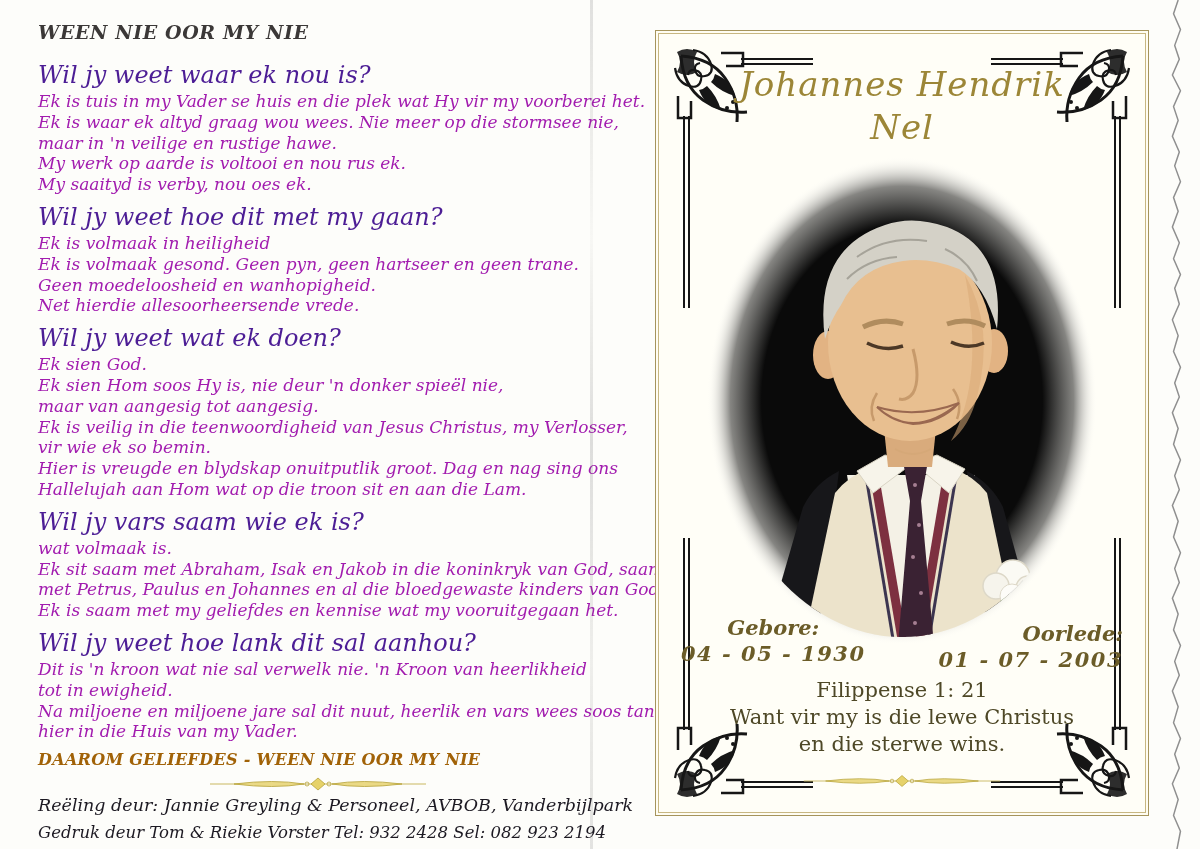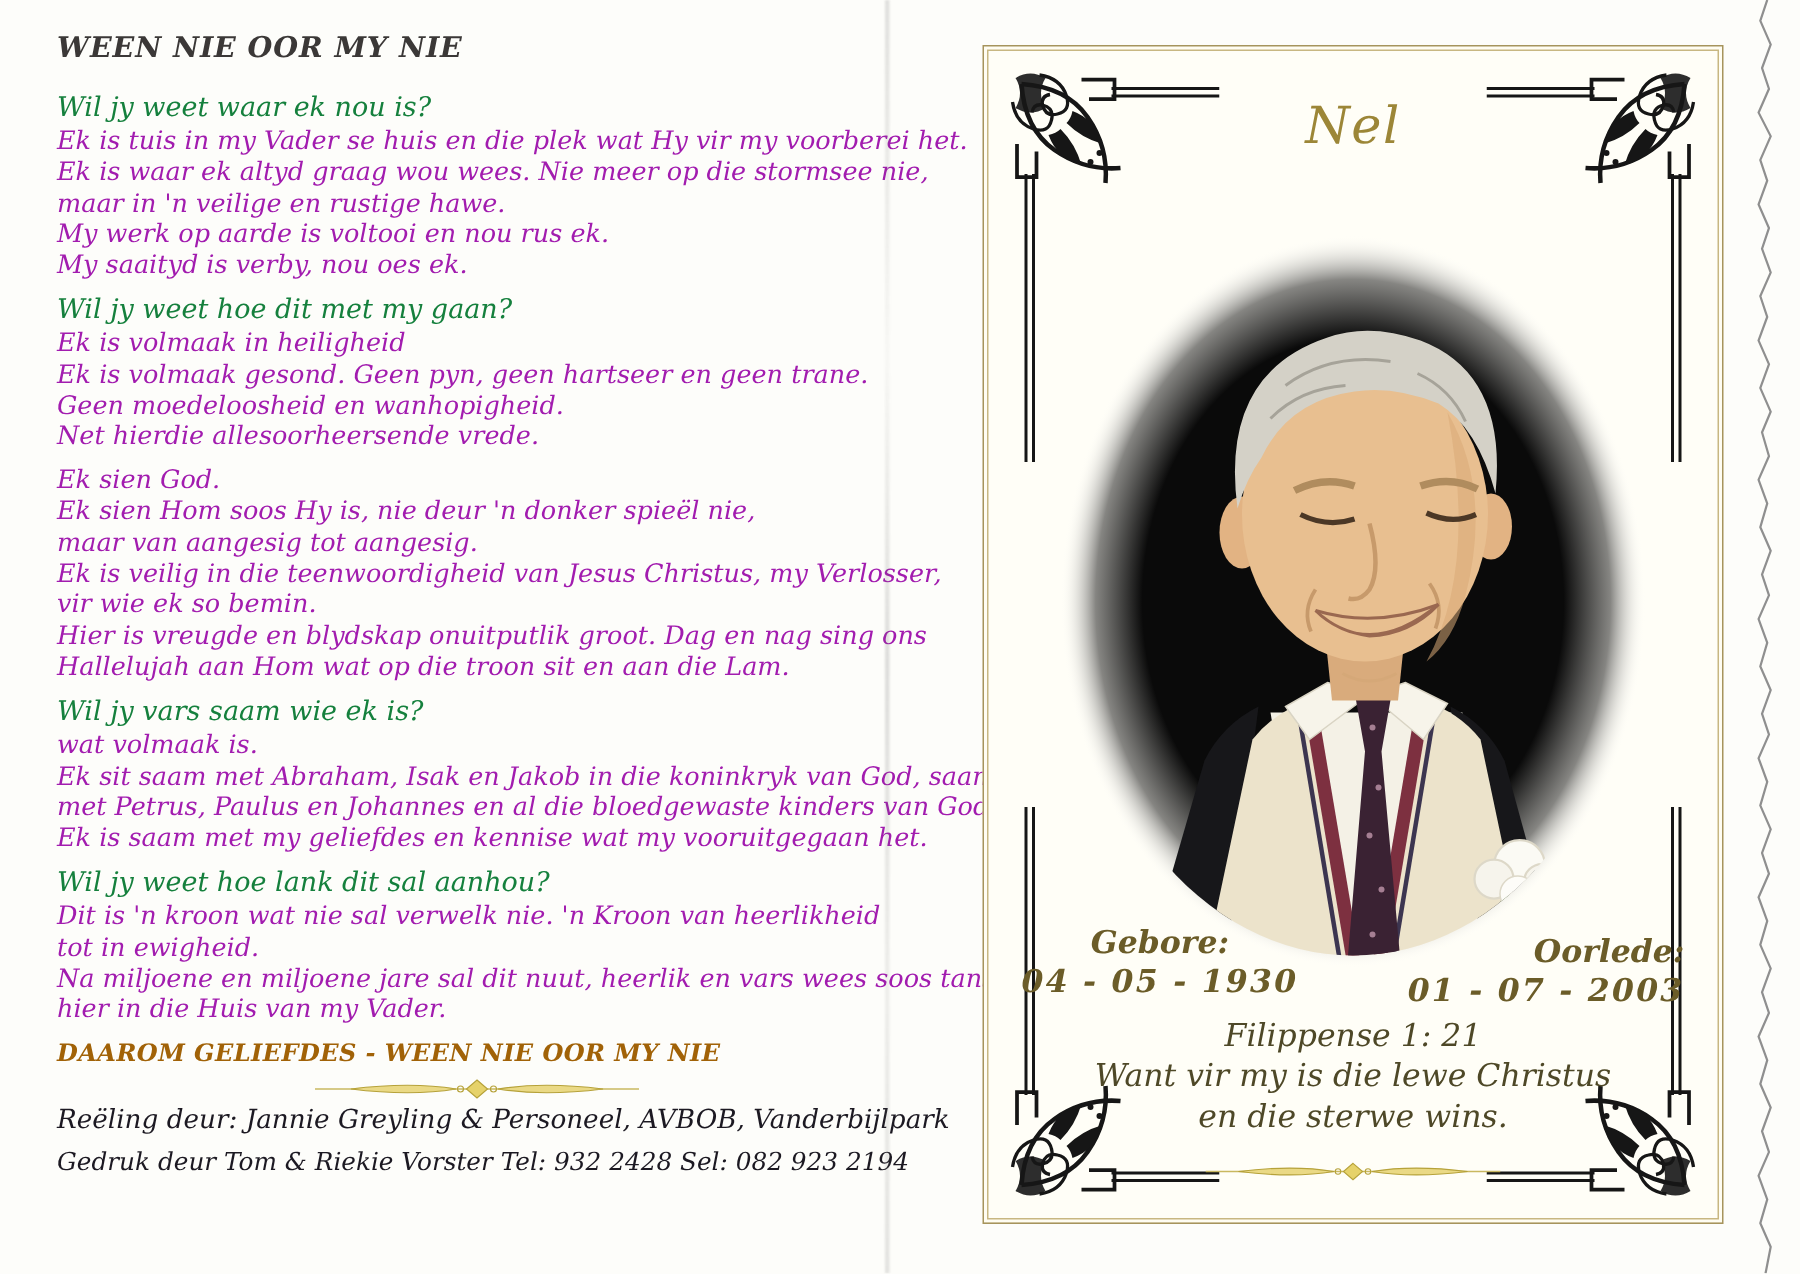--- a/index.html
+++ b/index.html
@@ -12,21 +12,21 @@
   .left-page{
     position:absolute;left:38px;top:10px;width:560px;
     text-align:left;font-style:italic;color:#18151d;margin-top:11px;
   }
   .poem-title{
     font-size:19px;font-weight:bold;color:#3b3837;
     letter-spacing:.6px;margin-bottom:18px;white-space:nowrap;
   }
   .stanza{margin-bottom:8px;}
   .stanza-heading{
-    font-size:18px;color:#15803d;margin-bottom:2px;white-space:nowrap;
+    font-size:24px;color:#4c1d95;margin-bottom:2px;white-space:nowrap;
   }
   .pline{
     font-size:17px;line-height:20.8px;white-space:nowrap;color:#a21caf;
   }
   .closing-line{
     font-size:16px;font-weight:bold;color:#a16207;
     margin-top:7px;white-space:nowrap;letter-spacing:.3px;
   }
   .left-divider{display:block;margin:7px auto 2px;}
   .credit1{font-size:17.5px;margin-top:3px;white-space:nowrap;color:#1c1922;}
@@ -63,21 +63,21 @@
   .portrait{position:absolute;left:51px;top:126px;}
 
   .date-block{position:absolute;font-style:italic;font-weight:bold;color:#6b5c28;}
   .date-block .lbl{font-size:21px;line-height:25px;}
   .date-block .val{font-size:21px;line-height:27px;letter-spacing:1.5px;white-space:nowrap;}
   .born{left:25px;top:584px;text-align:center;}
   .died{right:25px;top:590px;text-align:right;}
 
   .scripture{
     position:absolute;top:646px;left:0;width:100%;text-align:center;
-    font-style:italic;color:#4e4827;font-size:21px;line-height:27px;
+    color:#4e4827;font-size:21px;line-height:27px;
   }
   .card-divider{position:absolute;top:742px;left:50%;transform:translateX(-50%);}
 
   
   .deckle{position:absolute;left:1162px;top:0;width:30px;height:849px;}
 </style>
 </head>
 <body>
 
 <div class="left-page">
@@ -94,20 +94,21 @@
 
   <section class="stanza">
     <div class="stanza-heading">Wil jy weet hoe dit met my gaan?</div>
     <div class="pline">Ek is volmaak in heiligheid</div>
     <div class="pline">Ek is volmaak gesond. Geen pyn, geen hartseer en geen trane.</div>
     <div class="pline">Geen moedeloosheid en wanhopigheid.</div>
     <div class="pline">Net hierdie allesoorheersende vrede.</div>
   </section>
 
   <section class="stanza">
+    <div class="stanza-heading">Wil jy weet wat ek doen?</div>
     <div class="pline">Ek sien God.</div>
     <div class="pline">Ek sien Hom soos Hy is, nie deur 'n donker spieël nie,</div>
     <div class="pline">maar van aangesig tot aangesig.</div>
     <div class="pline">Ek is veilig in die teenwoordigheid van Jesus Christus, my Verlosser,</div>
     <div class="pline">vir wie ek so bemin.</div>
     <div class="pline">Hier is vreugde en blydskap onuitputlik groot. Dag en nag sing ons</div>
     <div class="pline">Hallelujah aan Hom wat op die troon sit en aan die Lam.</div>
   </section>
 
   <section class="stanza">
@@ -225,20 +226,21 @@
     <g fill="#161616">
       <path d="M52 36 q16 6 20 22 q-14 -4 -24 -14 q3 -3 4 -8z"></path>
       <path d="M36 52 q6 16 22 20 q-4 -14 -14 -24 q-3 3 -8 4z"></path>
       <circle cx="70" cy="64" r="2"></circle>
         <circle cx="64" cy="70" r="2"></circle>
       <path d="M14 14 q10 -6 20 0 q-6 10 0 20 q-10 6 -20 0 q6 -10 0 -20z" opacity=".9"></path>
     </g>
   </svg>
 
   <div class="deceased-name">
+    <div>Johannes Hendrik</div>
     <div>Nel</div>
   </div>
 
   <svg class="portrait" width="390" height="488" viewBox="0 0 390 488">
     <defs>
       <radialGradient id="vig" cx="50%" cy="50%" r="50%">
         <stop offset="0%" stop-color="#0a0a0a"></stop>
         <stop offset="72%" stop-color="#0a0a0a"></stop>
         <stop offset="88%" stop-color="#222222" stop-opacity=".55"></stop>
         <stop offset="100%" stop-color="#ffffff" stop-opacity="0"></stop>

